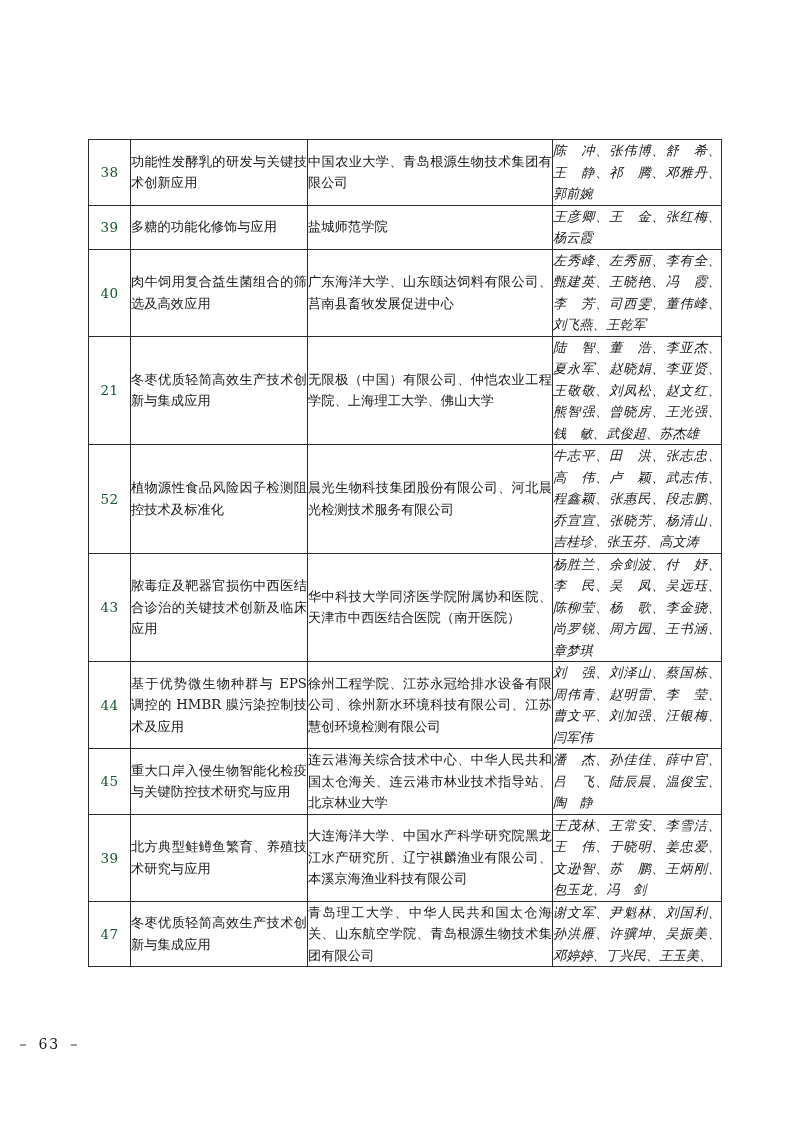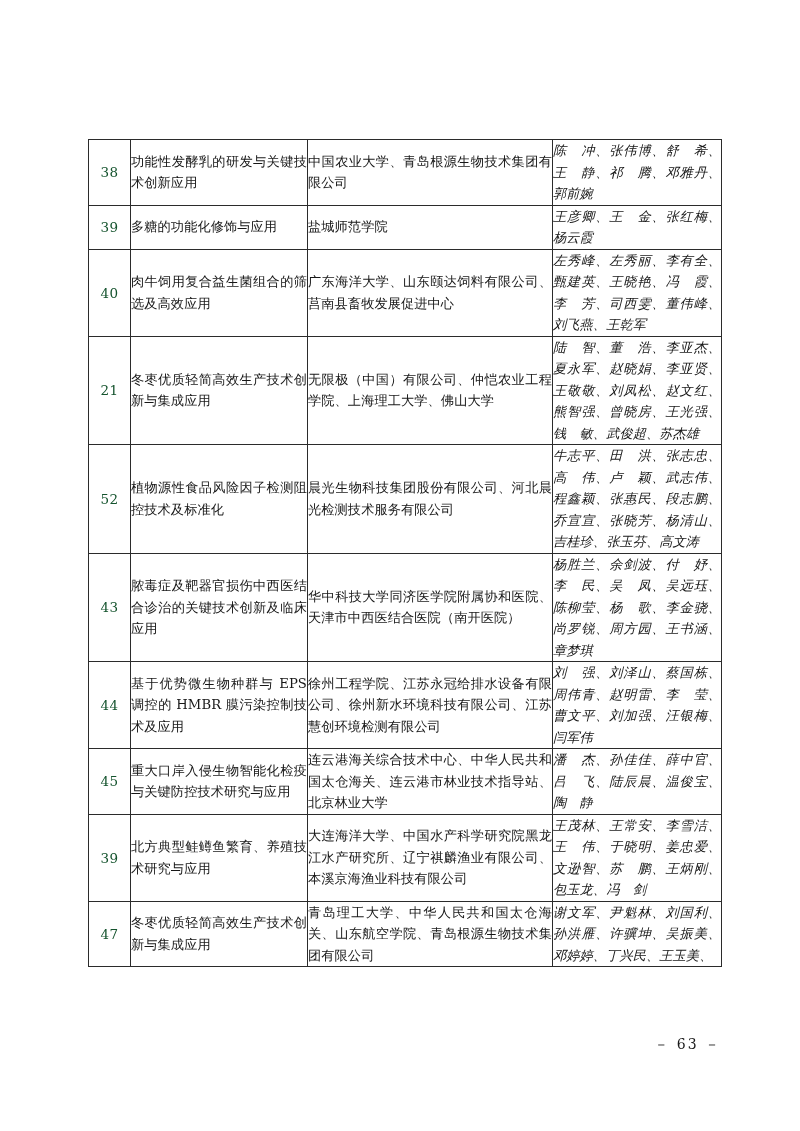--- a/index.html
+++ b/index.html
@@ -56,24 +56,23 @@
     text-justify: inter-ideograph;
     letter-spacing: 0.1px;
     color: #171717;
   }
   .cell-title { padding-left: 11px; padding-right: 9px; }
   .cell-org   { padding-left: 9px;  padding-right: 8px; }
   .cell-people{ padding-left: 8px;  padding-right: 6px; font-style: italic; }
 
   .page-number {
     position: absolute;
-    left: 0;
+    left: 16px;
     top: 1036px;
     width: 721px;
-    text-align: right;
     font-size: 14px;
     letter-spacing: 2px;
     color: #1a1a1a;
     font-family: "DejaVu Serif", "Liberation Serif", serif;
   }
 </style>
 </head>
 <body>
 
 <div class="page">

